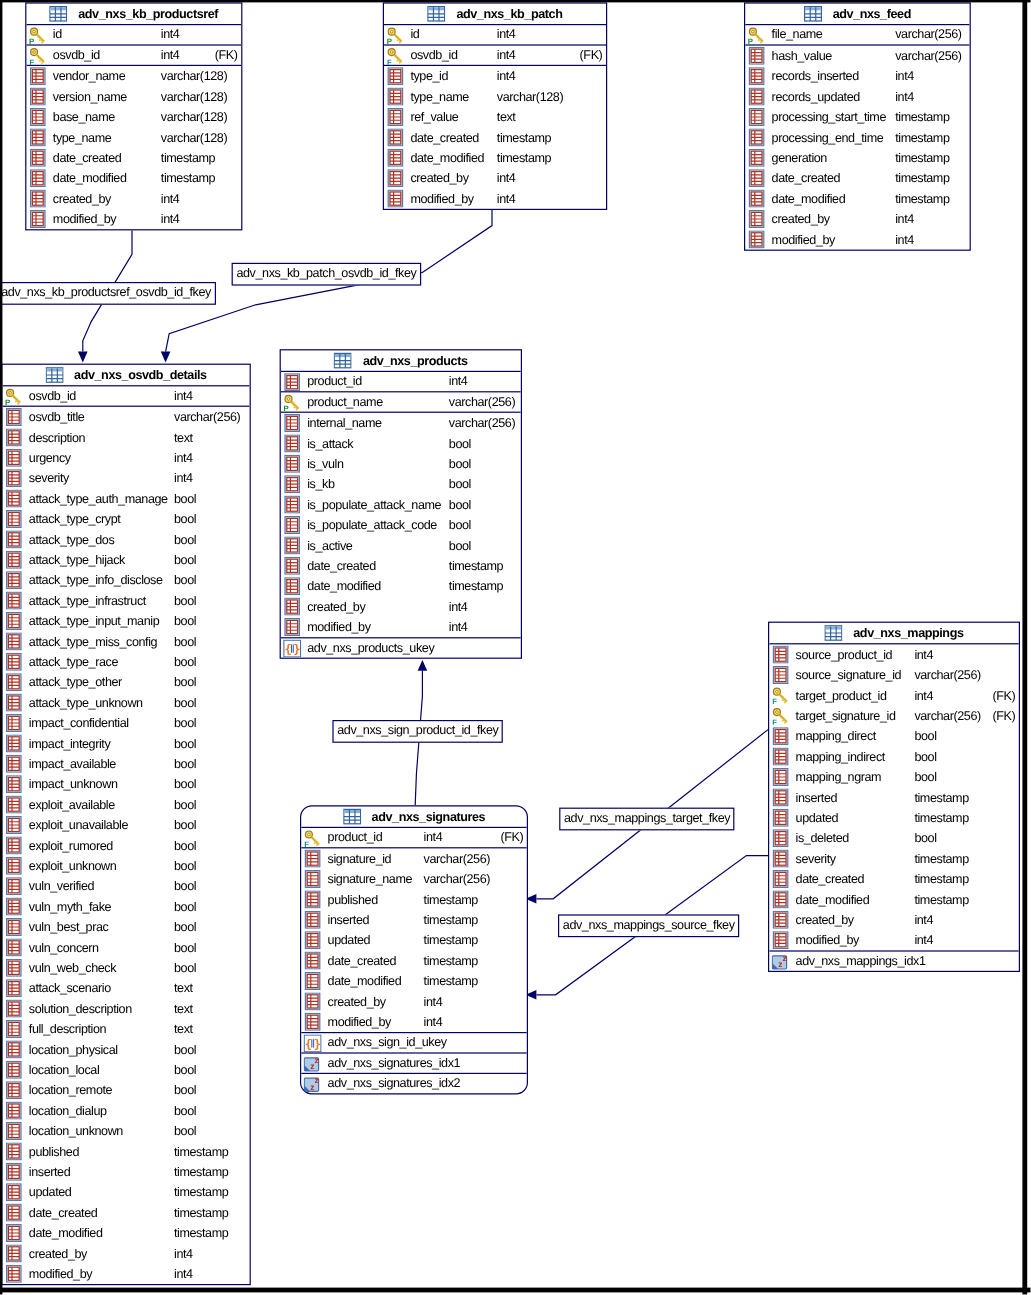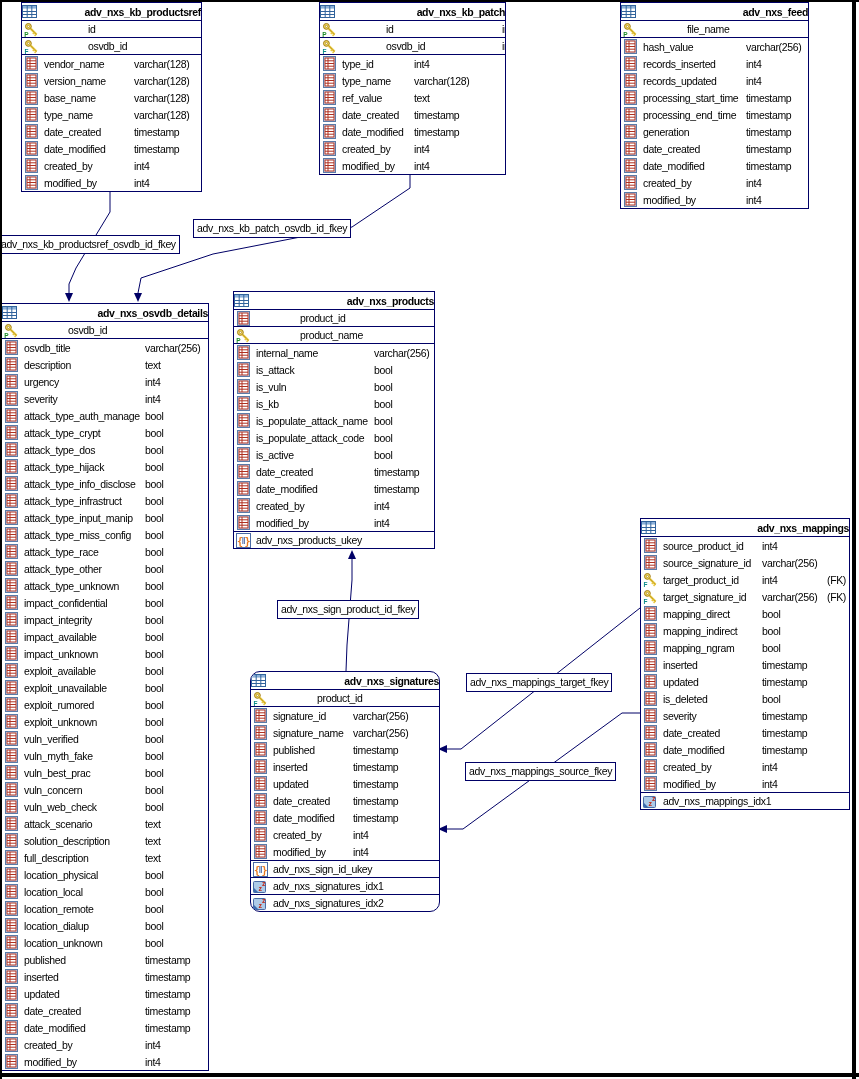--- a/index.html
+++ b/index.html
@@ -5,24 +5,24 @@
   html,body{margin:0;padding:0;background:#fff;}
   .canvas{position:relative;width:859px;height:1079px;background:#fff;overflow:hidden;
           font-family:"Liberation Sans",sans-serif;font-size:10.5px;letter-spacing:-0.35px;color:#000;}
   .edge{position:absolute;background:#000;z-index:6;}
   .edge.top{left:0;top:0;width:859px;height:2px;}
   .edge.left{left:0;top:0;width:2px;height:1079px;}
   .edge.right{left:852px;top:0;width:4px;height:1079px;}
   .edge.bottom{left:0;top:1073px;width:859px;height:4px;}
 
   .etable{position:absolute;background:#fff;border:1px solid #000066;z-index:2;overflow:hidden;}
-  .ehead{height:17px;border-bottom:1px solid #000066;display:flex;align-items:center;justify-content:space-between;
+  .ehead{height:17px;border-bottom:1px solid #000066;display:flex;align-items:center;justify-content:center;
          gap:4px;font-weight:bold;white-space:nowrap;}
   .erow{height:17px;display:flex;align-items:center;white-space:nowrap;padding-left:2px;box-sizing:border-box;}
-  .erow.sep{border-bottom:1px solid #000066;gap:44px;}
+  .erow.sep{border-bottom:1px solid #000066;}
   .eicon{width:15px;height:15px;margin-right:5px;flex:0 0 15px;display:inline-flex;}
   .eicon svg{display:block;}
   .cname{flex:0 0 var(--namew);}
   .ctype{flex:1 1 auto;}
   .cfk{margin-left:auto;padding-right:3px;}
   .efoot{height:17px;display:flex;align-items:center;white-space:nowrap;padding-left:2px;
          box-sizing:border-box;border-top:1px solid #000066;}
 
   .elabel{position:absolute;z-index:3;background:#fff;border:1px solid #000066;height:15px;
           line-height:15px;padding:1px 3px;white-space:nowrap;}

